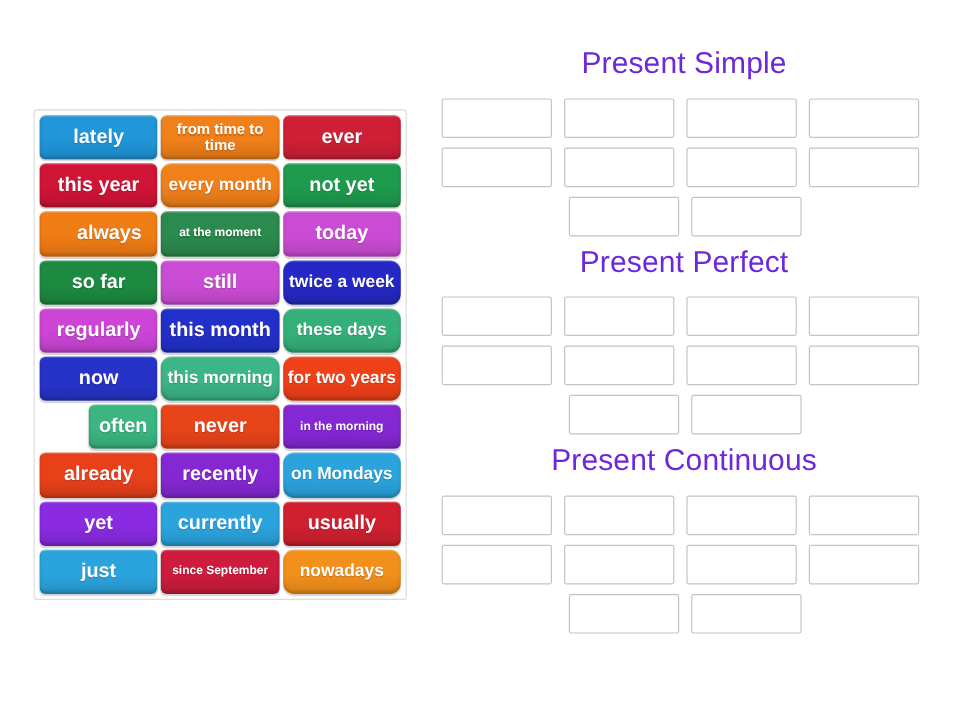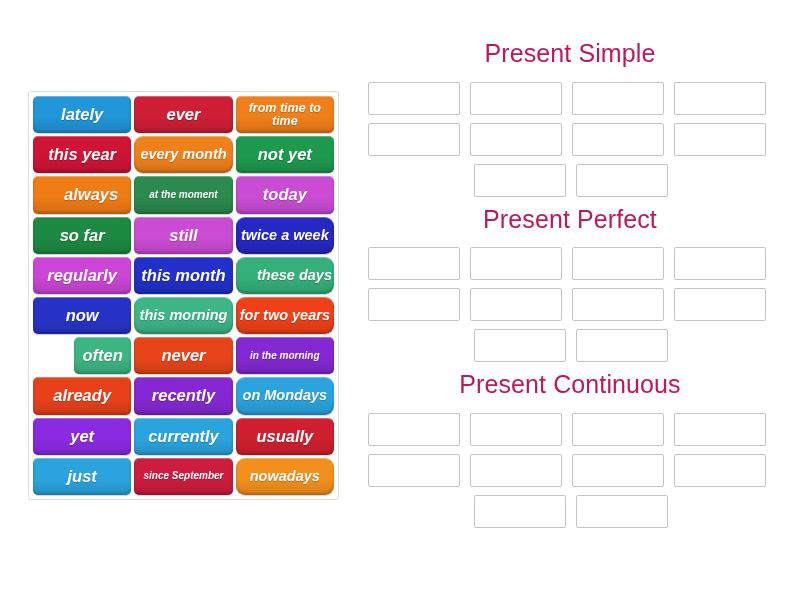--- a/index.html
+++ b/index.html
@@ -48,41 +48,40 @@
     line-height: 1.04;
     padding: 0 2px;
     box-sizing: border-box;
     cursor: grab;
     user-select: none;
     box-shadow: inset 0 1px 0 rgba(255,255,255,0.30),
                 inset 0 -2px 3px rgba(0,0,0,0.20),
                 0 1px 1px rgba(0,0,0,0.18);
     text-shadow: 0 1px 1px rgba(0,0,0,0.22);
     overflow: hidden;
-    font-style: italic;
   }
   .tile .tile-label { display: block; width: 100%; }
   .t-lg  { font-size: 16.5px; }
   .t-md  { font-size: 14.5px; border-radius: 9px; }
   .t-sm  { font-size: 10px; }
   .t-xs  { font-size: 12.5px; }
 
   
   #groups {
     position: absolute;
     left: 368px;
     top: 40px;
     width: 404px;
   }
   .group { margin-bottom: 9px; }
   .group-title {
     text-align: center;
     font-size: 25px;
     font-weight: normal;
-    color: #be185d;
+    color: #6d28d9;
     margin: 0 0 14px 0;
     letter-spacing: 0.1px;
     line-height: 1.1;
   }
   .slot-row {
     display: flex;
     gap: 10px;
     margin-bottom: 8px;
   }
   .slot-row.centered { justify-content: center; padding-left: 1px; }
@@ -97,26 +96,26 @@
   }
 </style>
 </head>
 <body>
 
 <div id="tile-panel">
   <div id="tile-grid">
       <div class="tile t-lg" style="background: linear-gradient(rgb(33, 150, 217) 0%, rgb(33, 150, 217) 55%, rgba(0, 0, 0, 0.12) 100%), rgb(33, 150, 217); background-blend-mode: normal;">
         <span class="tile-label">lately</span>
       </div>
+      <div class="tile t-xs" style="background: linear-gradient(rgb(240, 128, 26) 0%, rgb(240, 128, 26) 55%, rgba(0, 0, 0, 0.12) 100%), rgb(240, 128, 26); background-blend-mode: normal;">
+        <span class="tile-label">from time to time</span>
+      </div>
       <div class="tile t-lg" style="background: linear-gradient(rgb(206, 31, 54) 0%, rgb(206, 31, 54) 55%, rgba(0, 0, 0, 0.12) 100%), rgb(206, 31, 54); background-blend-mode: normal;">
         <span class="tile-label">ever</span>
       </div>
-      <div class="tile t-xs" style="background: linear-gradient(rgb(240, 128, 26) 0%, rgb(240, 128, 26) 55%, rgba(0, 0, 0, 0.12) 100%), rgb(240, 128, 26); background-blend-mode: normal;">
-        <span class="tile-label">from time to time</span>
-      </div>
       <div class="tile t-lg" style="background: linear-gradient(rgb(208, 20, 54) 0%, rgb(208, 20, 54) 55%, rgba(0, 0, 0, 0.12) 100%), rgb(208, 20, 54); background-blend-mode: normal;">
         <span class="tile-label">this year</span>
       </div>
       <div class="tile t-md" style="background: linear-gradient(rgb(240, 128, 26) 0%, rgb(240, 128, 26) 55%, rgba(0, 0, 0, 0.12) 100%), rgb(240, 128, 26); background-blend-mode: normal;">
         <span class="tile-label">every month</span>
       </div>
       <div class="tile t-lg" style="background: linear-gradient(rgb(30, 154, 78) 0%, rgb(30, 154, 78) 55%, rgba(0, 0, 0, 0.12) 100%), rgb(30, 154, 78); background-blend-mode: normal;">
         <span class="tile-label">not yet</span>
       </div>
       <div class="tile t-lg" style="background: linear-gradient(rgb(240, 124, 21) 0%, rgb(240, 124, 21) 55%, rgba(0, 0, 0, 0.12) 100%), rgb(240, 124, 21); background-blend-mode: normal; padding-left: 20px;">
@@ -136,21 +135,21 @@
       </div>
       <div class="tile t-md" style="background: linear-gradient(rgb(37, 40, 196) 0%, rgb(37, 40, 196) 55%, rgba(0, 0, 0, 0.12) 100%), rgb(37, 40, 196); background-blend-mode: normal;">
         <span class="tile-label">twice a week</span>
       </div>
       <div class="tile t-lg" style="background: linear-gradient(rgb(204, 69, 214) 0%, rgb(204, 69, 214) 55%, rgba(0, 0, 0, 0.12) 100%), rgb(204, 69, 214); background-blend-mode: normal;">
         <span class="tile-label">regularly</span>
       </div>
       <div class="tile t-lg" style="background: linear-gradient(rgb(34, 48, 201) 0%, rgb(34, 48, 201) 55%, rgba(0, 0, 0, 0.12) 100%), rgb(34, 48, 201); background-blend-mode: normal;">
         <span class="tile-label">this month</span>
       </div>
-      <div class="tile t-md" style="background: linear-gradient(rgb(53, 176, 122) 0%, rgb(53, 176, 122) 55%, rgba(0, 0, 0, 0.12) 100%), rgb(53, 176, 122); background-blend-mode: normal; text-align: right;">
+      <div class="tile t-md" style="background: linear-gradient(rgb(53, 176, 122) 0%, rgb(53, 176, 122) 55%, rgba(0, 0, 0, 0.12) 100%), rgb(53, 176, 122); background-blend-mode: normal;">
         <span class="tile-label">these days</span>
       </div>
       <div class="tile t-lg" style="background: linear-gradient(rgb(39, 51, 200) 0%, rgb(39, 51, 200) 55%, rgba(0, 0, 0, 0.12) 100%), rgb(39, 51, 200); background-blend-mode: normal;">
         <span class="tile-label">now</span>
       </div>
       <div class="tile t-md" style="background: linear-gradient(rgb(60, 181, 135) 0%, rgb(60, 181, 135) 55%, rgba(0, 0, 0, 0.12) 100%), rgb(60, 181, 135); background-blend-mode: normal;">
         <span class="tile-label">this morning</span>
       </div>
       <div class="tile t-md" style="background: linear-gradient(rgb(239, 64, 24) 0%, rgb(239, 64, 24) 55%, rgba(0, 0, 0, 0.12) 100%), rgb(239, 64, 24); background-blend-mode: normal;">
         <span class="tile-label">for two years</span>
@@ -172,21 +171,21 @@
       </div>
       <div class="tile t-md" style="background: linear-gradient(rgb(43, 164, 222) 0%, rgb(43, 164, 222) 55%, rgba(0, 0, 0, 0.12) 100%), rgb(43, 164, 222); background-blend-mode: normal;">
         <span class="tile-label">on Mondays</span>
       </div>
       <div class="tile t-lg" style="background: linear-gradient(rgb(138, 43, 226) 0%, rgb(138, 43, 226) 55%, rgba(0, 0, 0, 0.12) 100%), rgb(138, 43, 226); background-blend-mode: normal;">
         <span class="tile-label">yet</span>
       </div>
       <div class="tile t-lg" style="background: linear-gradient(rgb(43, 164, 222) 0%, rgb(43, 164, 222) 55%, rgba(0, 0, 0, 0.12) 100%), rgb(43, 164, 222); background-blend-mode: normal;">
         <span class="tile-label">currently</span>
       </div>
-      <div class="tile t-lg" style="background: linear-gradient(rgb(208, 32, 47) 0%, rgb(208, 32, 47) 55%, rgba(0, 0, 0, 0.12) 100%), rgb(208, 32, 47); background-blend-mode: normal; border-radius: 6px;">
+      <div class="tile t-lg" style="background: linear-gradient(rgb(208, 32, 47) 0%, rgb(208, 32, 47) 55%, rgba(0, 0, 0, 0.12) 100%), rgb(208, 32, 47); background-blend-mode: normal;">
         <span class="tile-label">usually</span>
       </div>
       <div class="tile t-lg" style="background: linear-gradient(rgb(43, 164, 222) 0%, rgb(43, 164, 222) 55%, rgba(0, 0, 0, 0.12) 100%), rgb(43, 164, 222); background-blend-mode: normal;">
         <span class="tile-label">just</span>
       </div>
       <div class="tile t-sm" style="background: linear-gradient(rgb(205, 28, 61) 0%, rgb(205, 28, 61) 55%, rgba(0, 0, 0, 0.12) 100%), rgb(205, 28, 61); background-blend-mode: normal;">
         <span class="tile-label">since September</span>
       </div>
       <div class="tile t-md" style="background: linear-gradient(rgb(243, 144, 28) 0%, rgb(243, 144, 28) 55%, rgba(0, 0, 0, 0.12) 100%), rgb(243, 144, 28); background-blend-mode: normal;">
         <span class="tile-label">nowadays</span>

